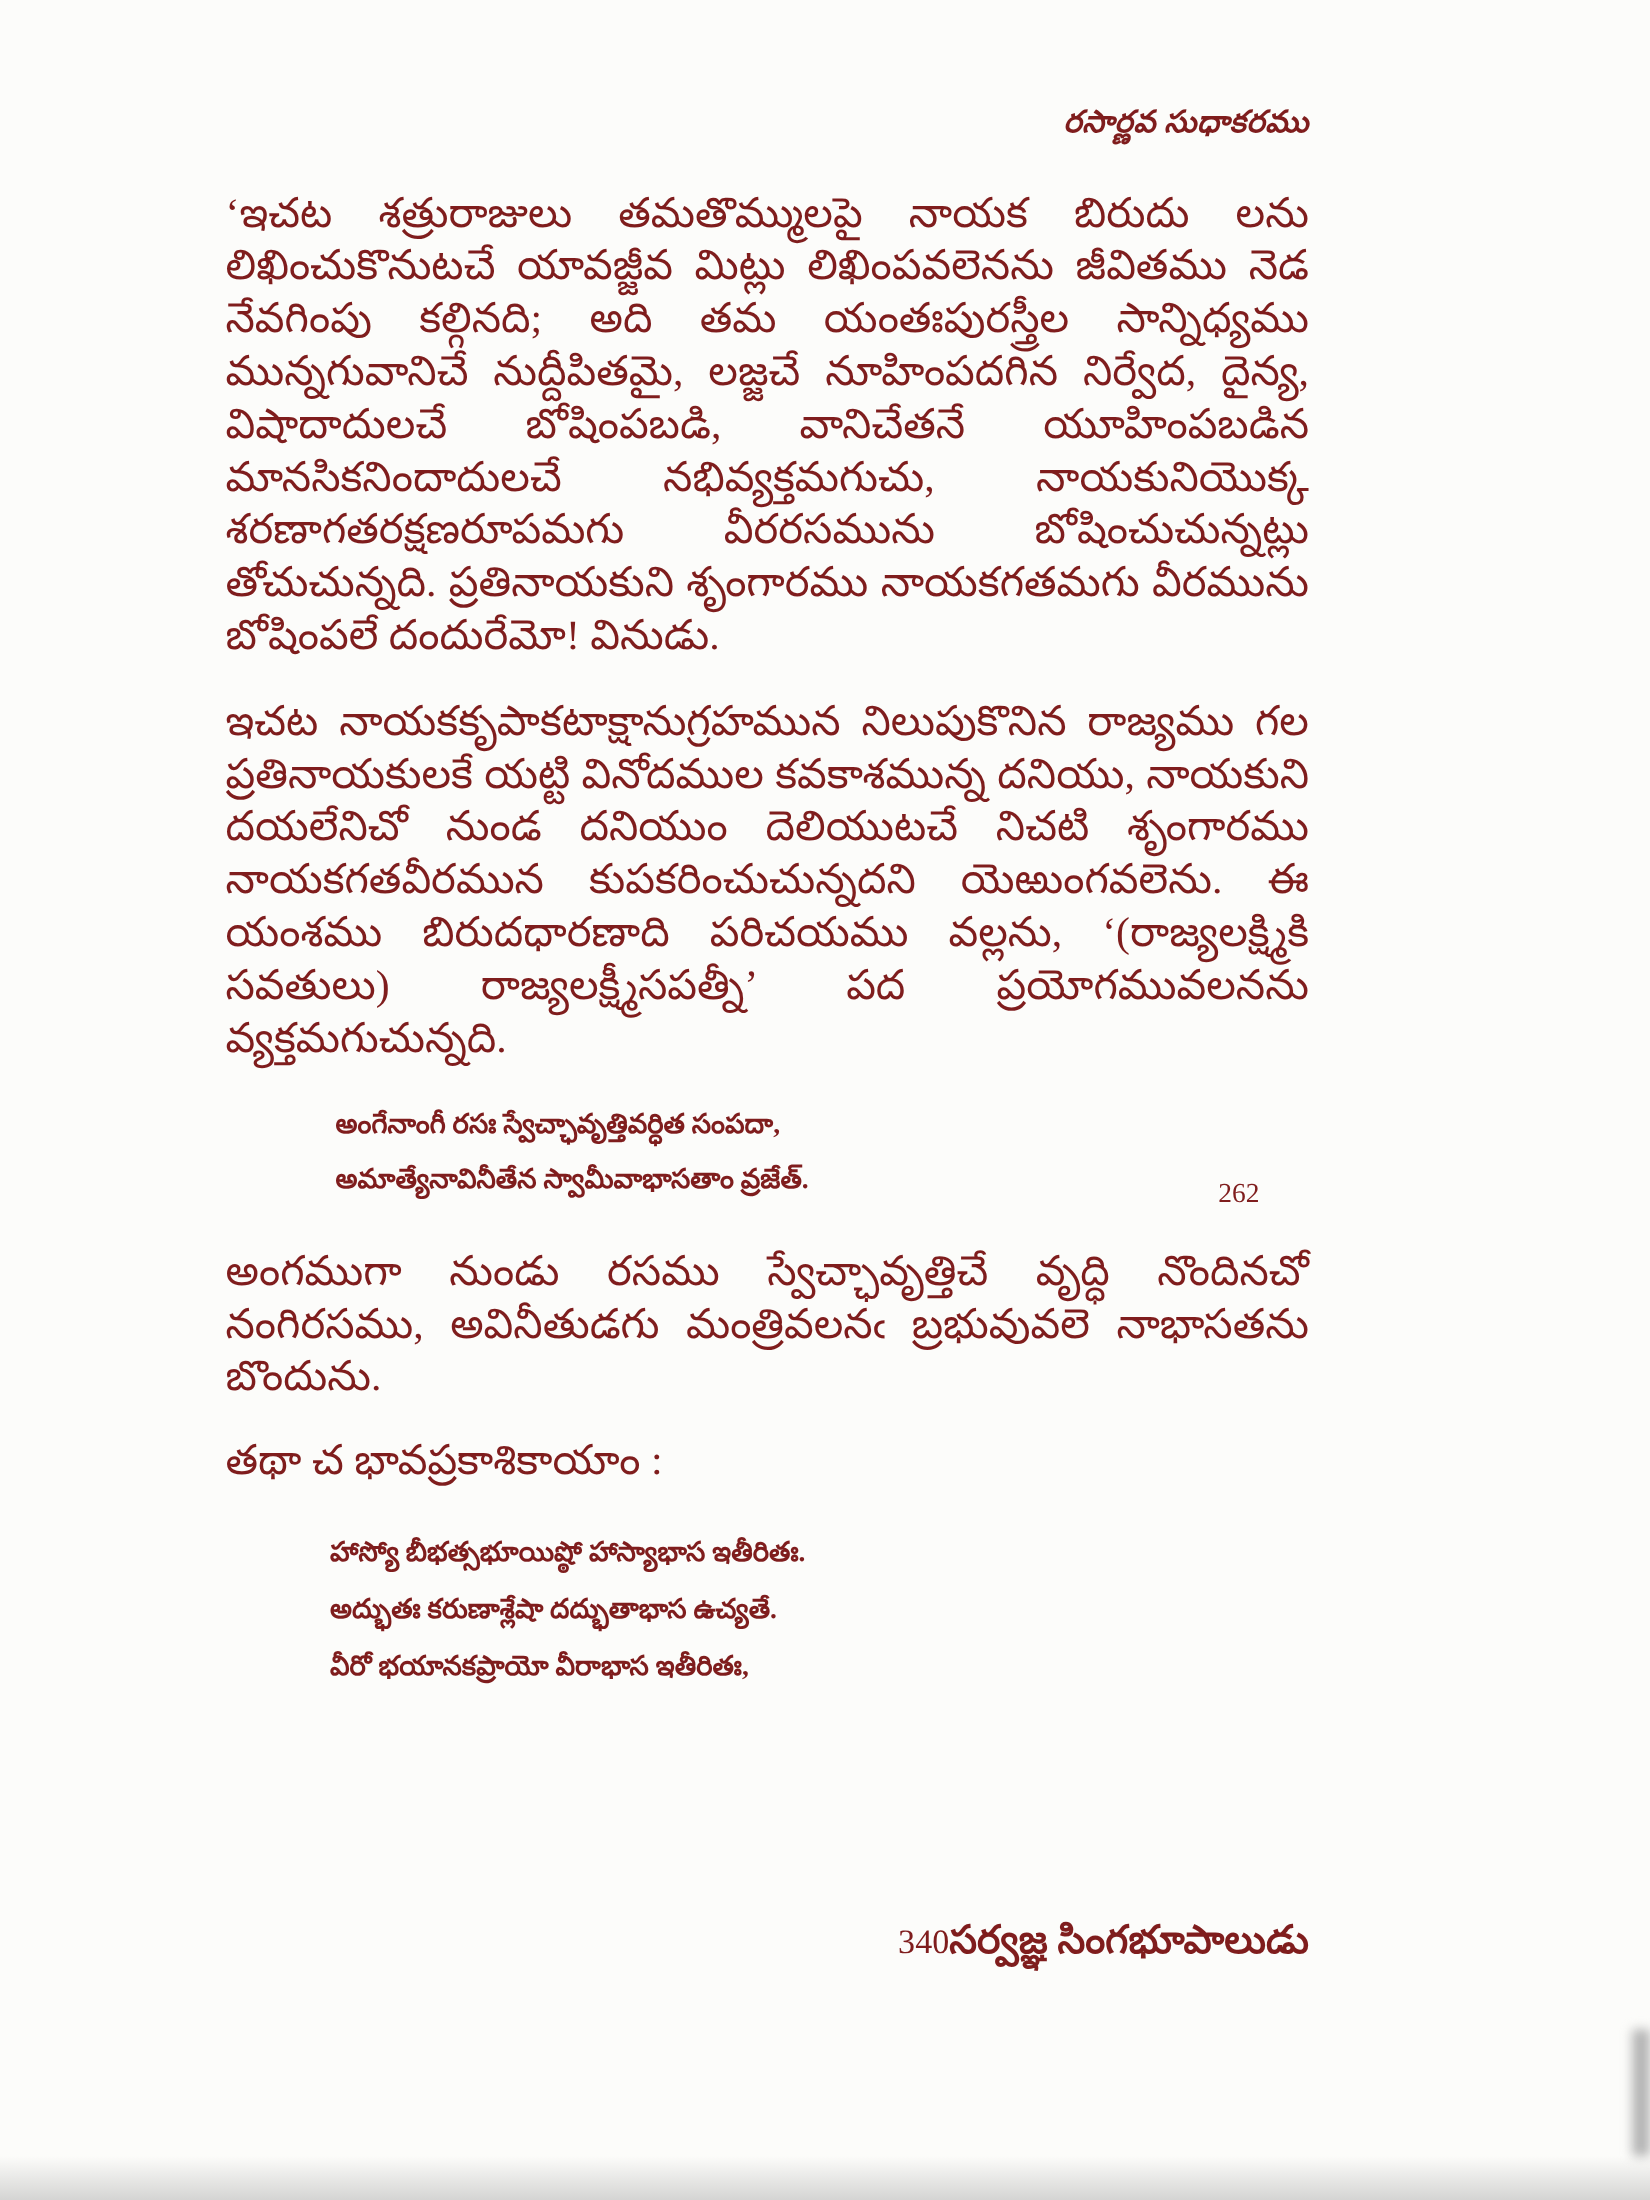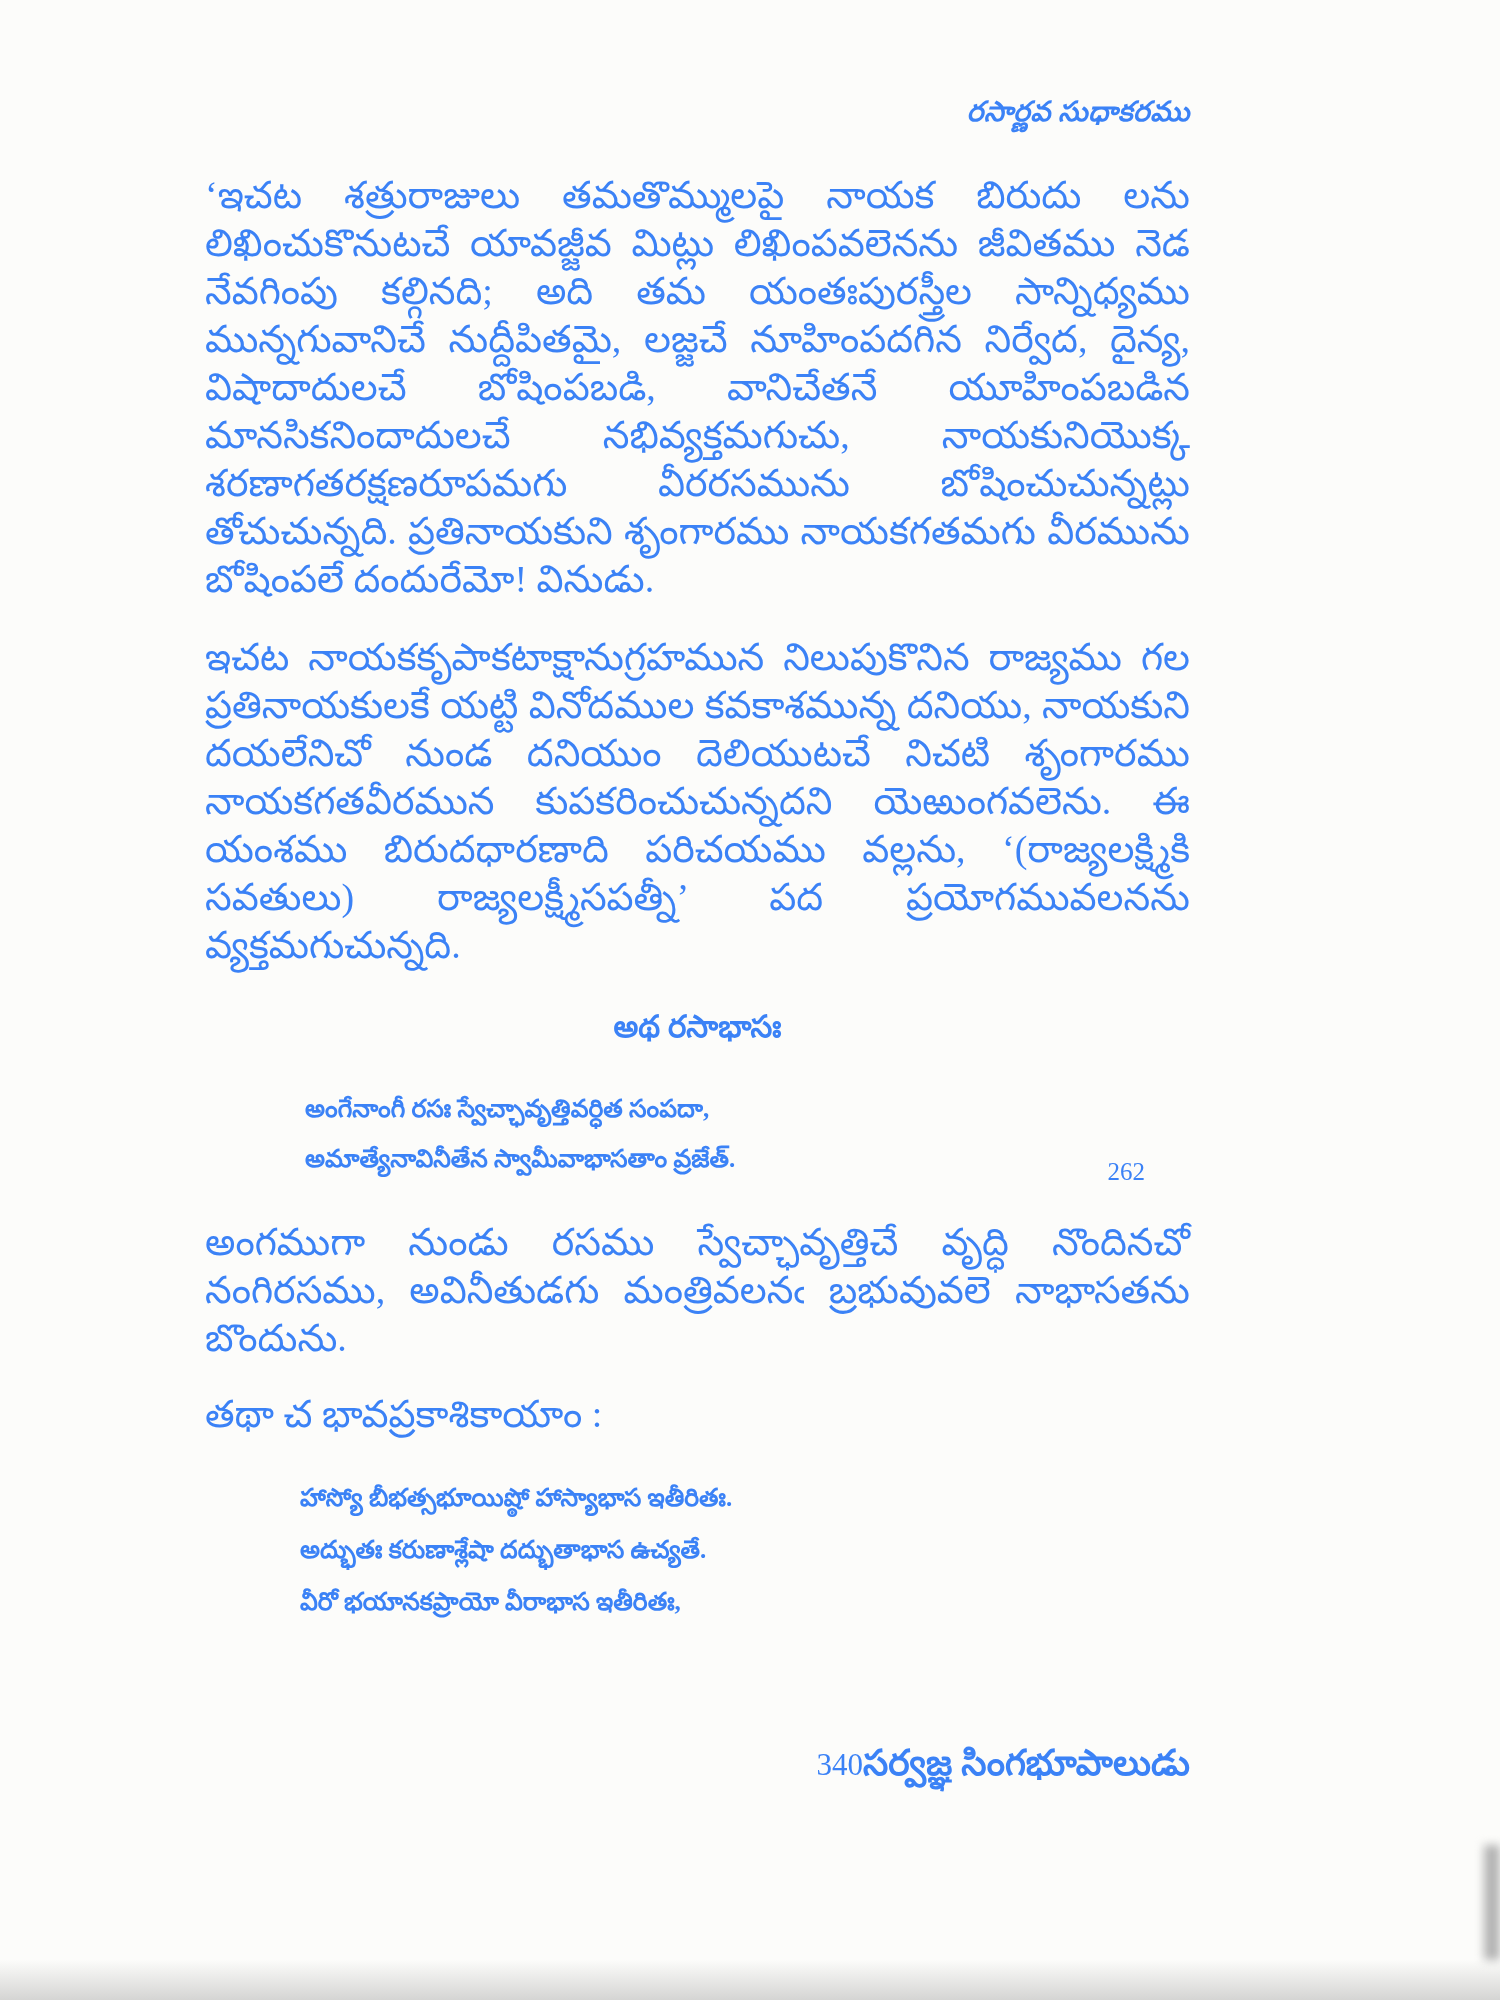--- a/index.html
+++ b/index.html
@@ -6,21 +6,21 @@
     margin: 0;
     padding: 0;
     background: #e9e9e9;
   }
   .page {
     position: relative;
     width: 1500px;
     height: 2000px;
     margin: 0 auto;
     background: #fcfcfa;
-    color: #3b82f6;
+    color: #7f1d1d;
     font-family: "Liberation Serif", "DejaVu Serif", serif;
     overflow: hidden;
   }
   .content {
     position: absolute;
     left: 205px;
     top: 96px;
     width: 985px;
   }
   .running-header {
@@ -122,21 +122,20 @@
 
   <div class="content">
 
     <div class="running-header">రసార్ణవ సుధాకరము</div>
 
     <p class="para">‘ఇచట శత్రురాజులు తమతొమ్ములపై నాయక బిరుదు లను లిఖించుకొనుటచే యావజ్జీవ మిట్లు లిఖింపవలెనను జీవితము నెడ నేవగింపు కల్గినది; అది తమ యంతఃపురస్త్రీల సాన్నిధ్యము మున్నగువానిచే నుద్దీపితమై, లజ్జచే నూహింపదగిన నిర్వేద, దైన్య, విషాదాదులచే బోషింపబడి, వానిచేతనే యూహింపబడిన మానసికనిందాదులచే నభివ్యక్తమగుచు, నాయకునియొక్క శరణాగతరక్షణరూపమగు వీరరసమును బోషించుచున్నట్లు తోచుచున్నది. ప్రతినాయకుని శృంగారము నాయకగతమగు వీరమును బోషింపలే దందురేమో! వినుడు.</p>
 
 
     <p class="para">ఇచట నాయకకృపాకటాక్షానుగ్రహమున నిలుపుకొనిన రాజ్యము గల ప్రతినాయకులకే యట్టి వినోదముల కవకాశమున్న దనియు, నాయకుని దయలేనిచో నుండ దనియుం దెలియుటచే నిచటి శృంగారము నాయకగతవీరమున కుపకరించుచున్నదని యెఱుంగవలెను. ఈ యంశము బిరుదధారణాది పరిచయము వల్లను, ‘(రాజ్యలక్ష్మికి సవతులు) రాజ్యలక్ష్మీసపత్నీ’ పద ప్రయోగమువలనను వ్యక్తమగుచున్నది.</p>
 
-    <h2 class="section-heading">అథ రసాభాసః</h2>
 
     <div class="verse">
       <div class="verse-line">అంగేనాంగీ రసః స్వేచ్ఛావృత్తివర్ధిత సంపదా,</div>
       <div class="verse-line">
         <span>అమాత్యేనావినీతేన స్వామీవాభాసతాం వ్రజేత్.</span>
         <span class="verse-number">262</span>
       </div>
     </div>
 
     <p class="para meaning">అంగముగా నుండు రసము స్వేచ్ఛావృత్తిచే వృద్ధి నొందినచో నంగిరసము, అవినీతుడగు మంత్రివలనఁ బ్రభువువలె నాభాసతను బొందును.</p>

